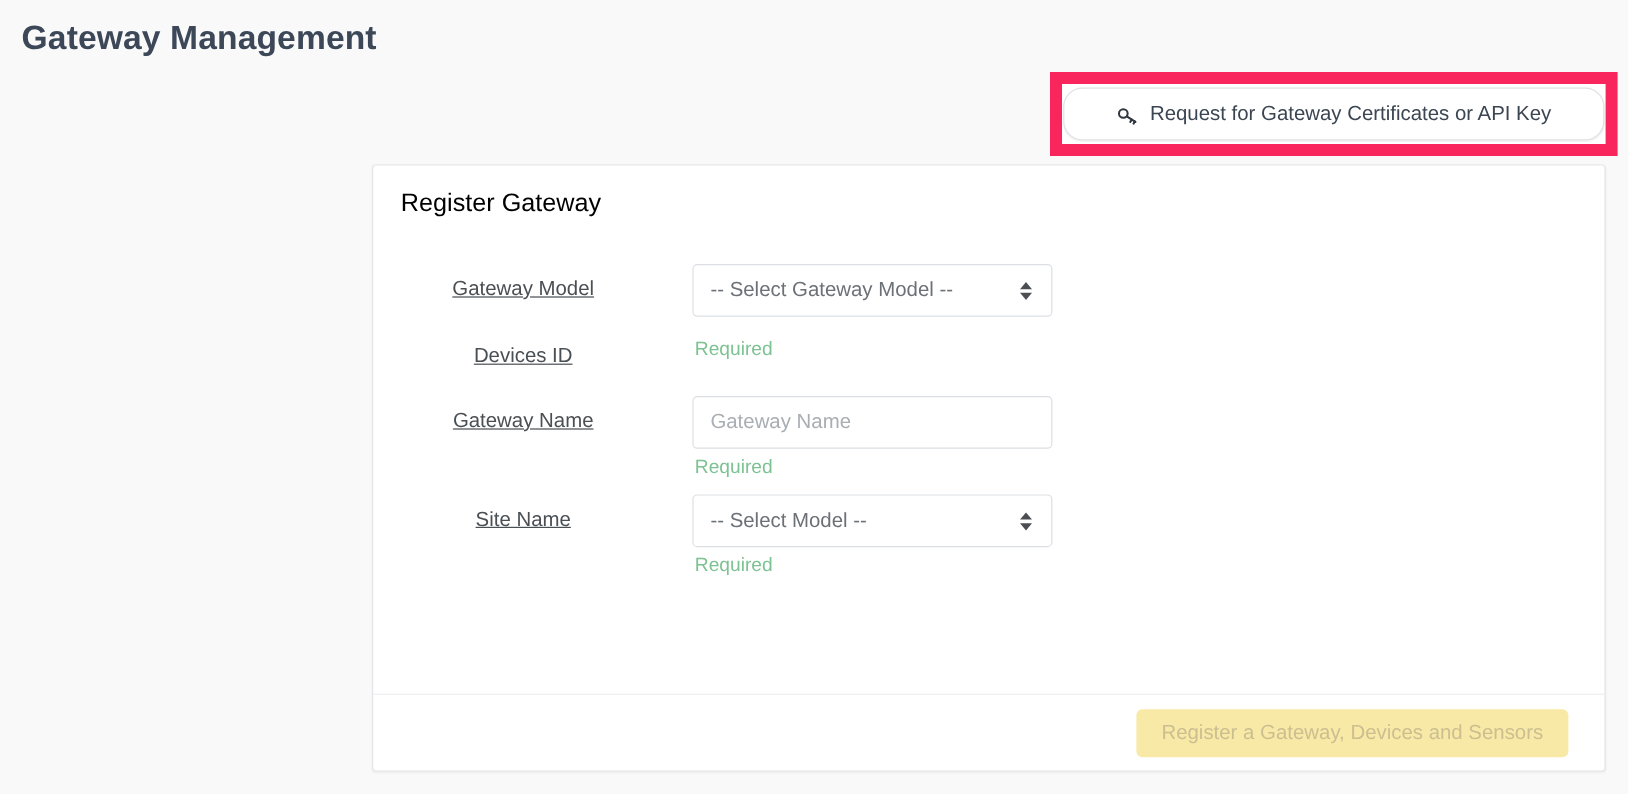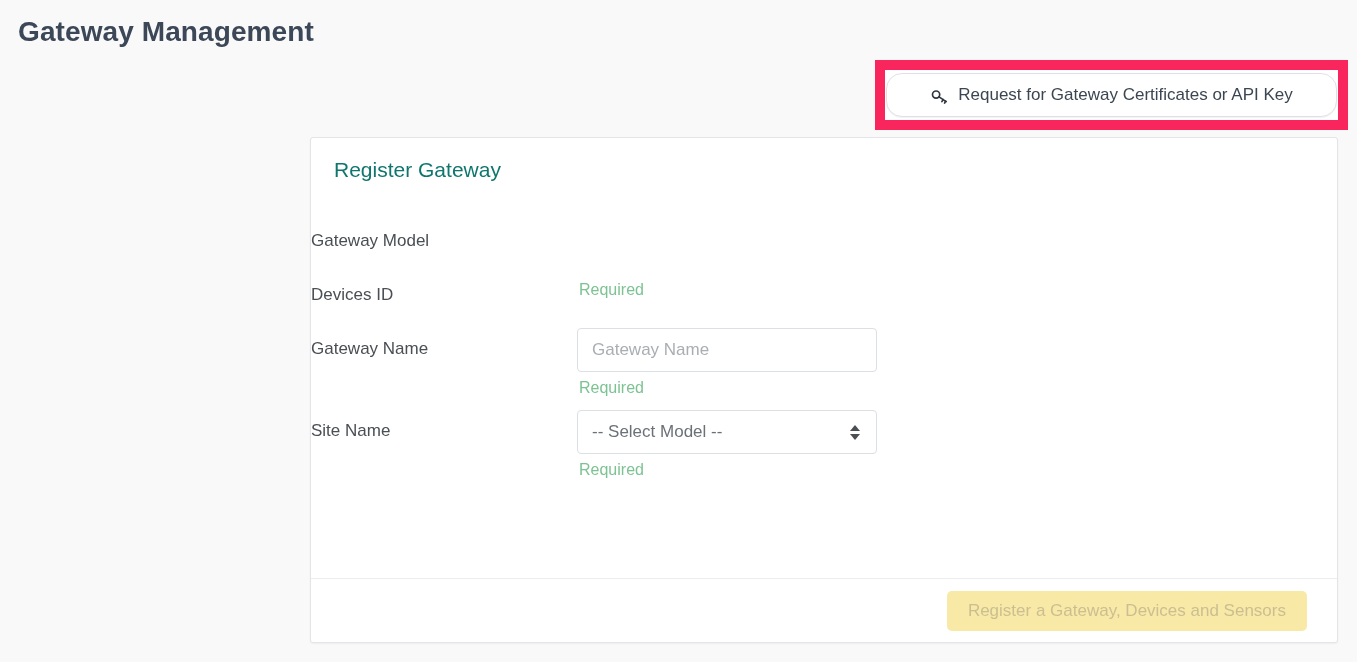--- a/index.html
+++ b/index.html
@@ -86,44 +86,45 @@
   .card-header {
     height: 64px;
     display: flex;
     align-items: center;
     padding-left: 23px;
     box-sizing: border-box;
   }
   .card-header .card-title {
     font-size: 21px;
     font-weight: 400;
-    color: #0f766e;
+    color: #000000;
   }
 
   .card-body {
     padding-top: 18px;
     box-sizing: border-box;
   }
 
   
   .form-row {
     position: relative;
     display: flex;
     align-items: flex-start;
     margin-bottom: 12px;
   }
   .form-label {
     width: 266px;
-    text-align: left;
+    text-align: center;
     padding-right: 16px;
     box-sizing: border-box;
     font-size: 17px;
     color: #4a4f54;
     line-height: 42px;
     white-space: nowrap;
+    text-decoration: underline;
   }
   .form-control-wrap {
     width: 300px;
   }
 
   .text-input,
   .select-input {
     width: 300px;
     height: 44px;
     box-sizing: border-box;
@@ -229,20 +230,29 @@
 <div class="card">
 
   <div class="card-header">
     <span class="card-title">Register Gateway</span>
   </div>
 
   <div class="card-body">
 
     <div class="form-row">
       <div class="form-label">Gateway Model</div>
+      <div class="form-control-wrap">
+        <div class="select-input">
+          <span class="select-value">-- Select Gateway Model --</span>
+          <span class="stepper">
+            <span class="tri up"></span>
+            <span class="tri down"></span>
+          </span>
+        </div>
+      </div>
     </div>
 
     <div class="form-row">
       <div class="form-label">Devices ID</div>
       <div class="form-control-wrap">
         <div class="required-note">Required</div>
       </div>
     </div>
 
     <div class="form-row">

